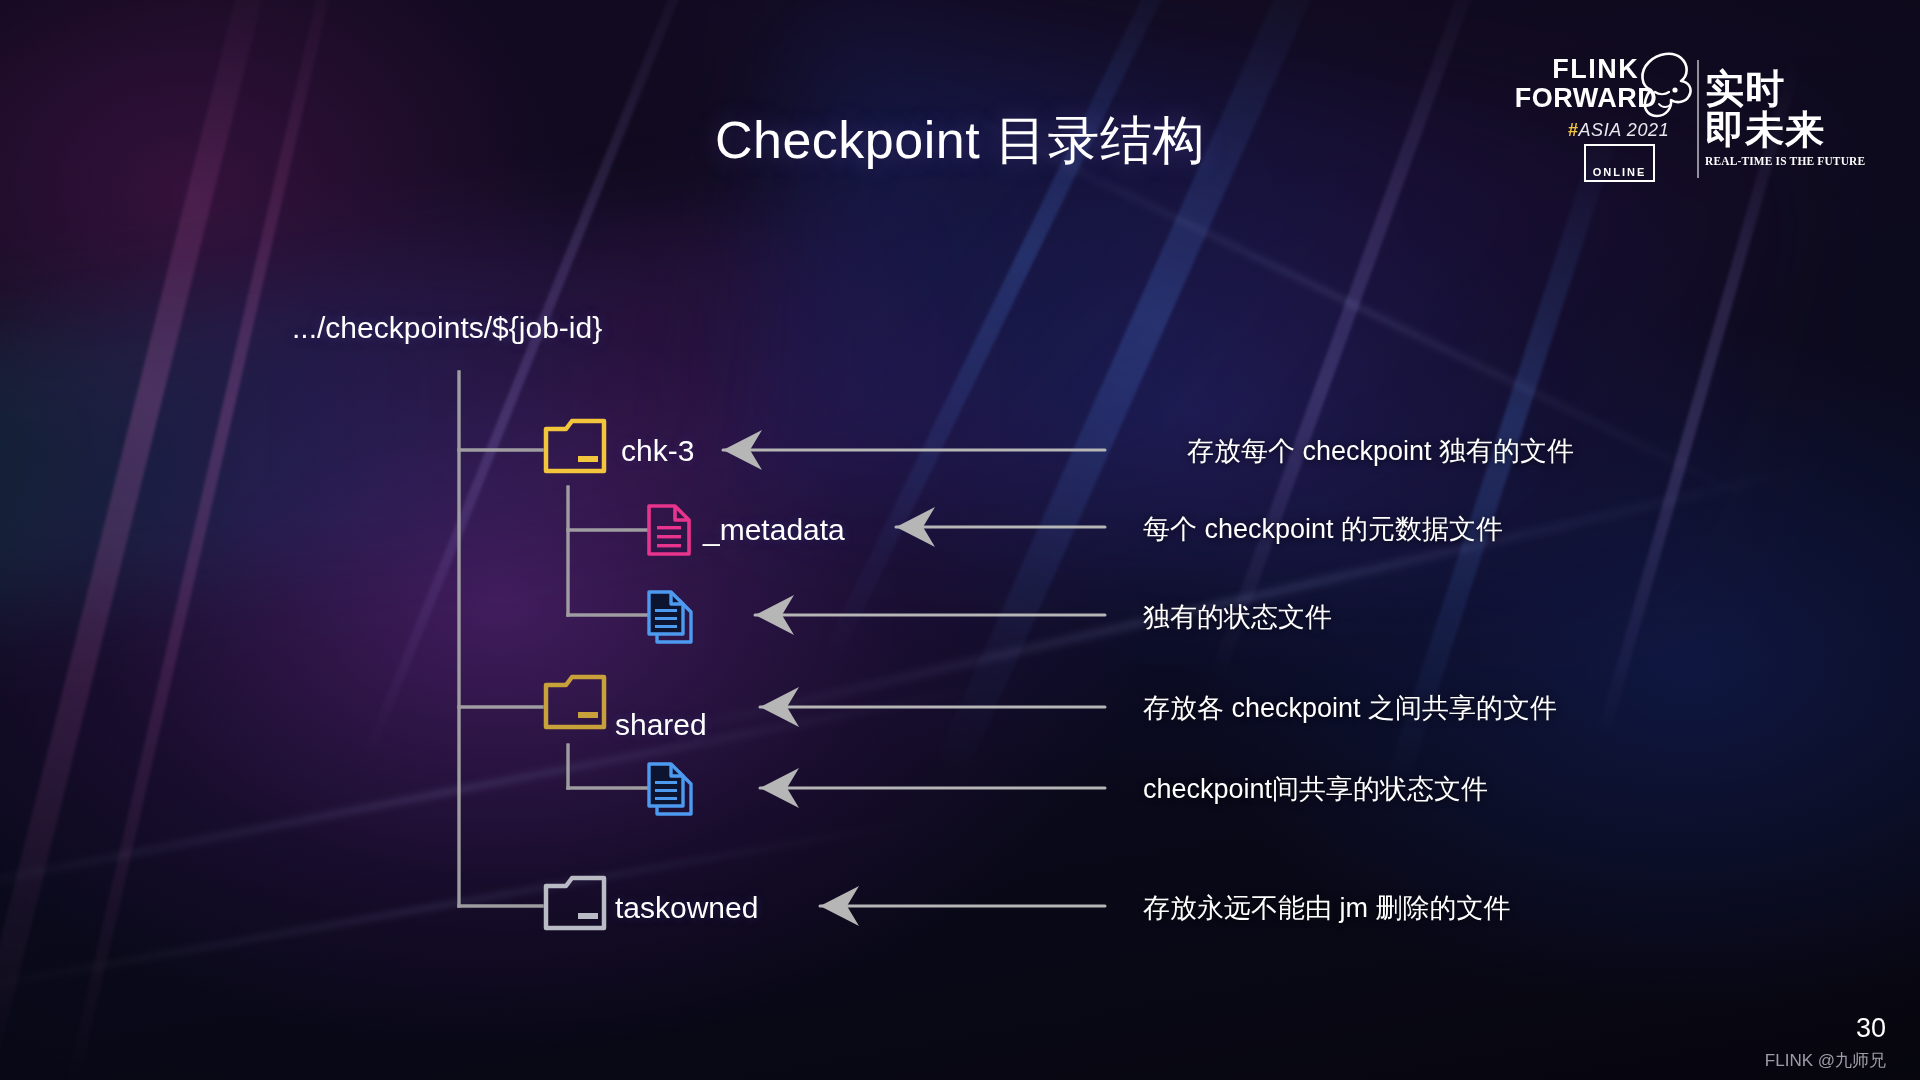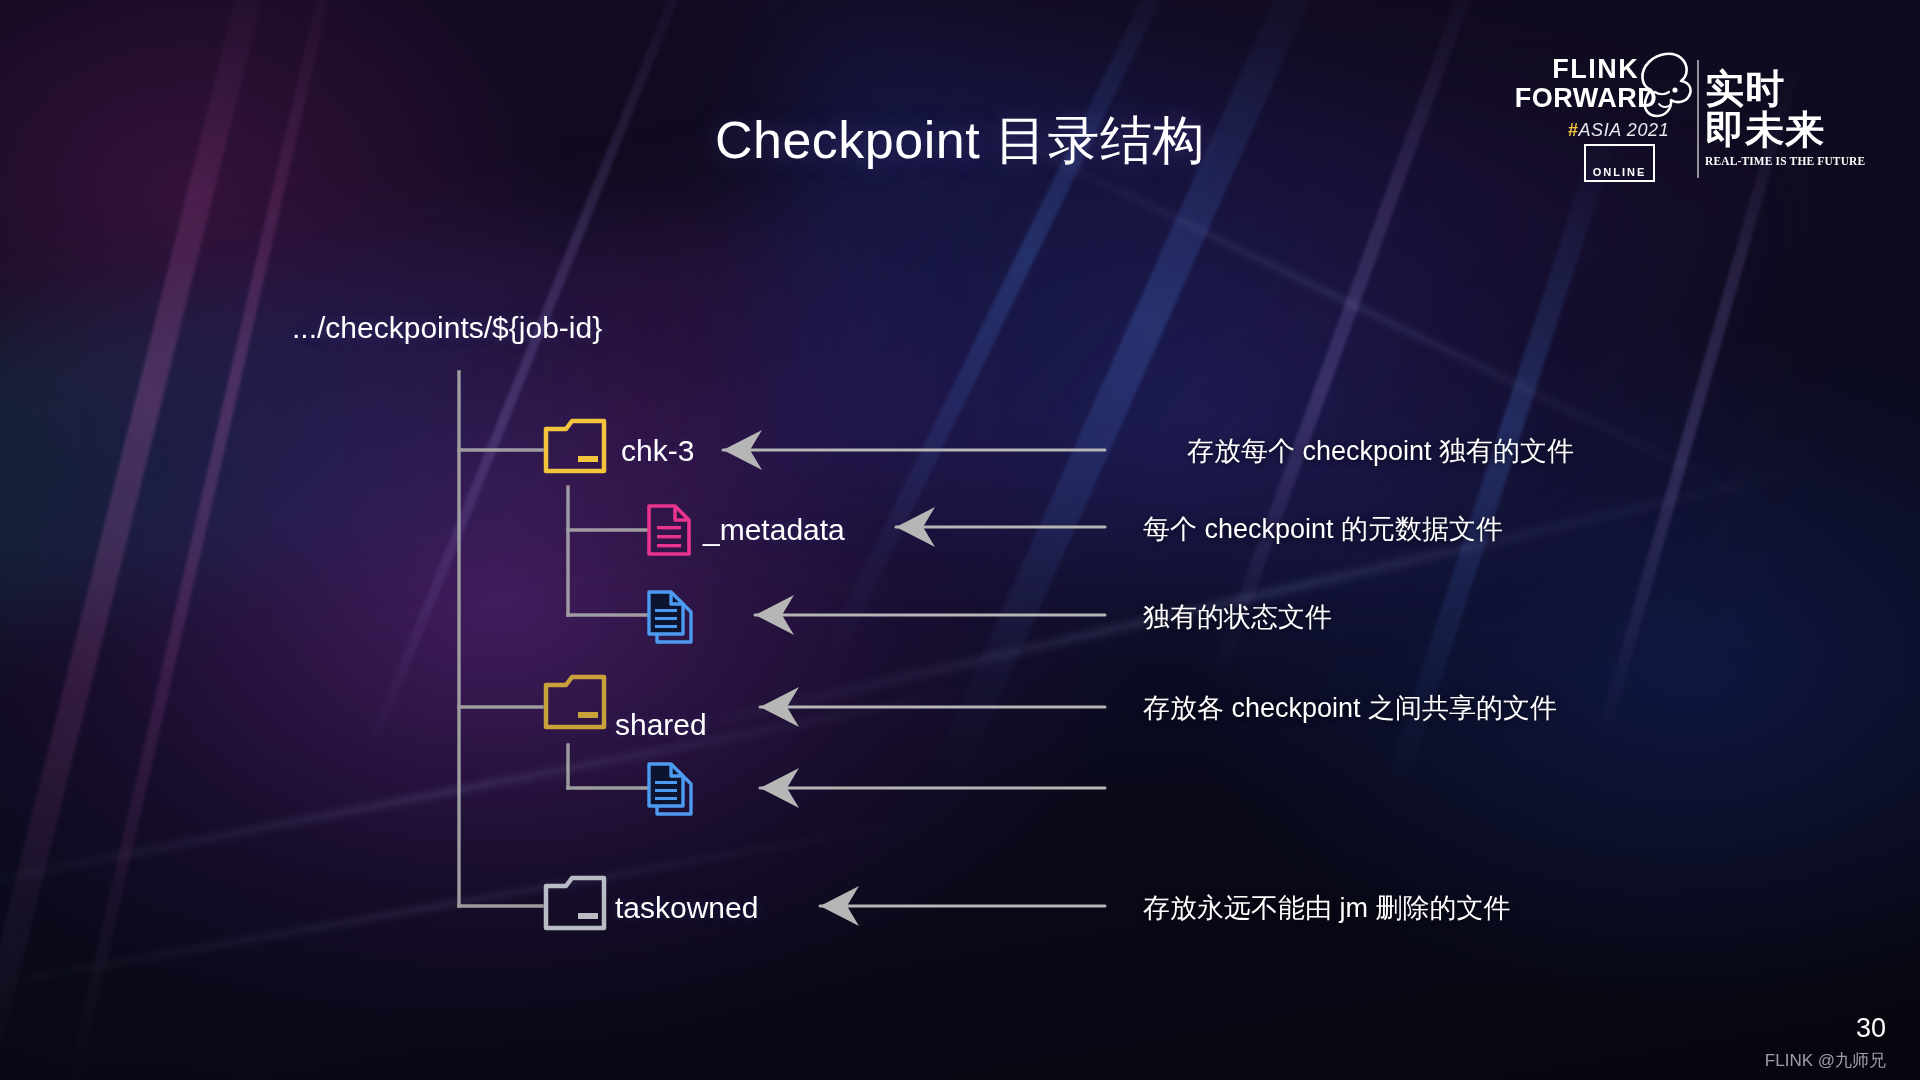--- a/index.html
+++ b/index.html
@@ -356,20 +356,21 @@
     <svg width="52" height="58" viewBox="0 0 52 58">
       <path d="M12 12 L34 12 L46 24 L46 54 L12 54 Z" fill="none" stroke="#4d9bf0" stroke-width="3.4" stroke-linejoin="round"></path>
       <path d="M4 4 L26 4 L38 16 L38 46 L4 46 Z" fill="#0d1430" stroke="#4d9bf0" stroke-width="3.4" stroke-linejoin="round"></path>
       <path d="M26 4 L26 16 L38 16" fill="none" stroke="#4d9bf0" stroke-width="3.4" stroke-linejoin="round"></path>
       <rect x="10" y="21" width="22" height="3" fill="#4d9bf0"></rect>
       <rect x="10" y="29" width="22" height="3" fill="#4d9bf0"></rect>
       <rect x="10" y="37" width="22" height="3" fill="#4d9bf0"></rect>
     </svg>
   </div>
   <div class="node-label" style="left:710px; top:772px;"></div>
+  <div class="annotation" style="left:1143px; top:771px;">checkpoint间共享的状态文件</div>
 
   <div class="icon-holder" style="left:542px; top:874px;">
     <svg width="66" height="58" viewBox="0 0 66 58">
       <path d="M4 12 L24 12 L30 4 L62 4 L62 54 L4 54 Z" fill="none" stroke="#b9bcc4" stroke-width="4.5" stroke-linejoin="round"></path>
       <rect x="36" y="39" width="20" height="6" fill="#b9bcc4"></rect>
     </svg>
   </div>
   <div class="node-label" style="left:615px; top:891px;">taskowned</div>
   <div class="annotation" style="left:1143px; top:890px;">存放永远不能由 jm 删除的文件</div>
 

